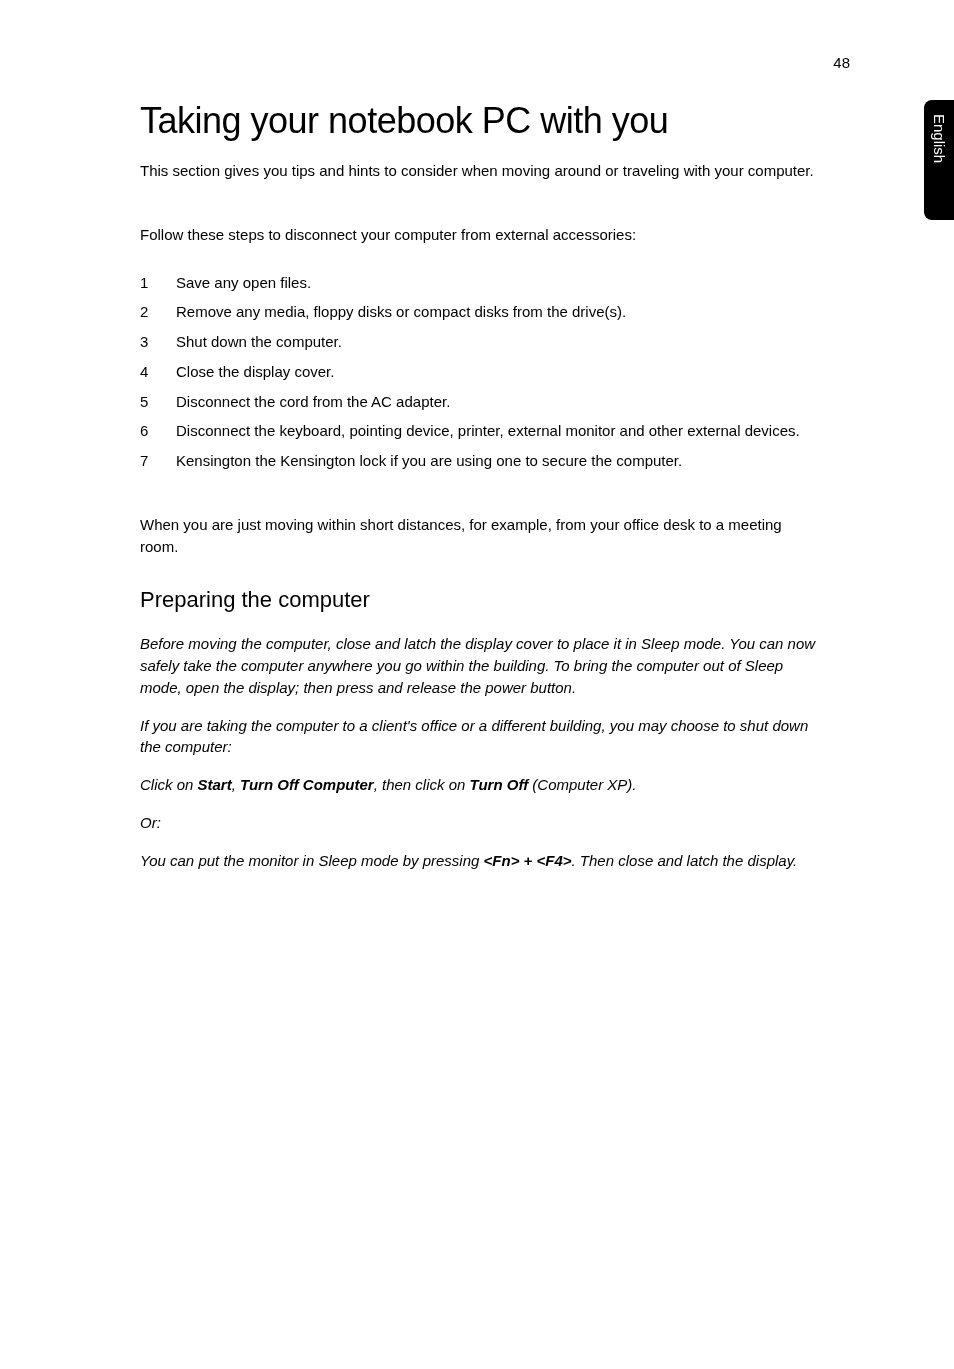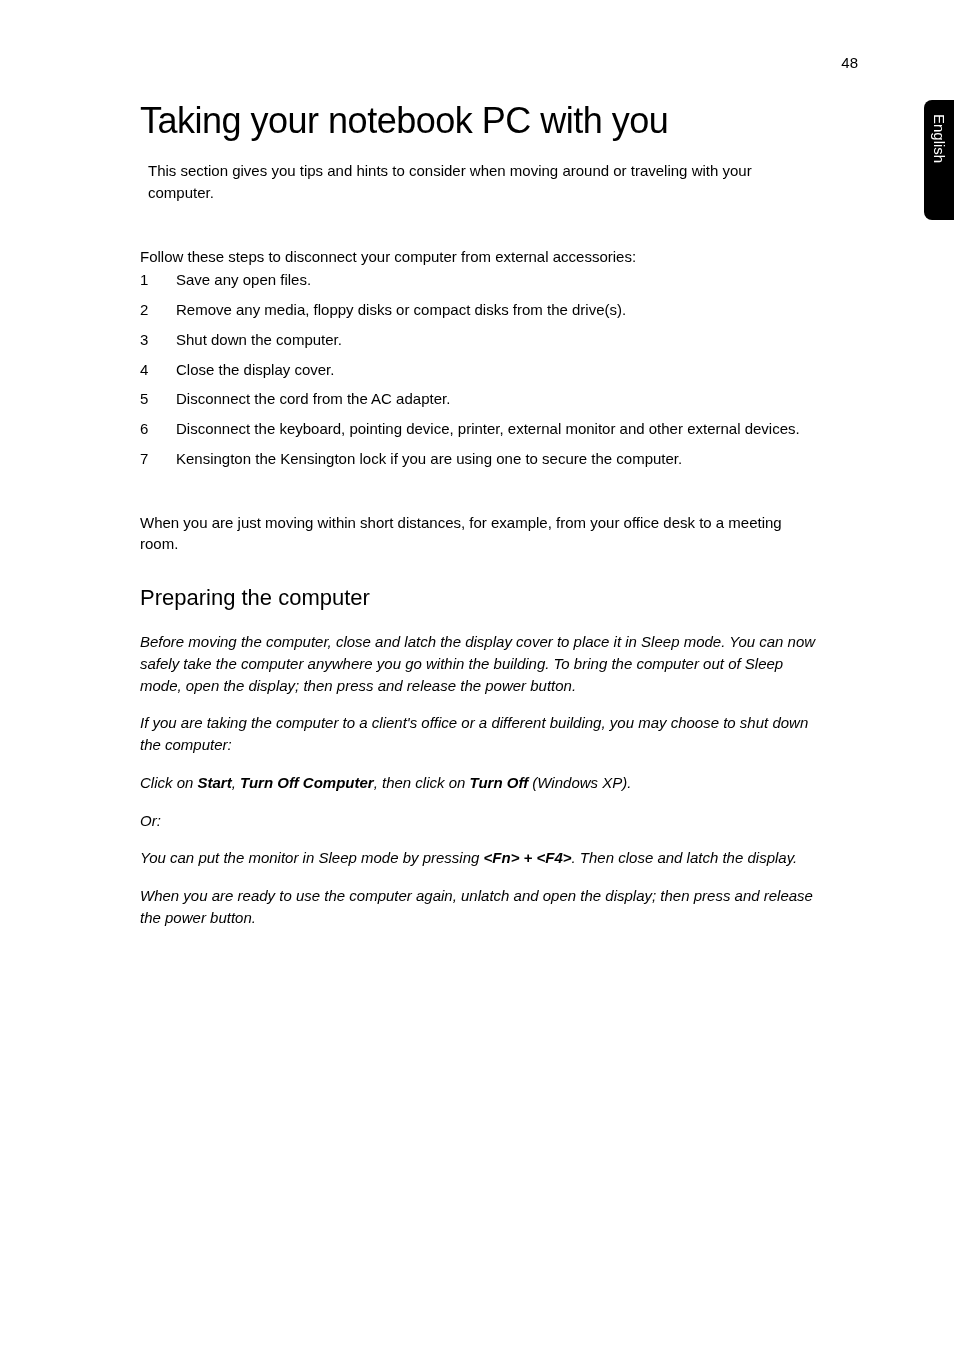--- a/index.html
+++ b/index.html
@@ -11,21 +11,21 @@
       width: 954px;
       height: 1369px;
       background: #ffffff;
       font-family: Verdana, Geneva, sans-serif;
       position: relative;
       color: #000;
     }
     .page-number {
       position: absolute;
       top: 54px;
-      right: 96px;
+      right: 104px;
       font-size: 15px;
     }
     .side-tab {
       position: absolute;
       top: 100px;
       right: 0;
       width: 30px;
       height: 120px;
       background: #000;
       color: #fff;
@@ -49,32 +49,31 @@
     h1 {
       font-size: 36px;
       font-weight: normal;
       margin-bottom: 18px;
       letter-spacing: -0.5px;
     }
     .intro {
       font-size: 15px;
       line-height: 1.45;
       margin-bottom: 42px;
-      margin-left: 8px;
     }
     h2 {
       font-size: 29px;
       font-weight: normal;
       margin-bottom: 20px;
       letter-spacing: -0.3px;
     }
     .section-intro {
       font-size: 15px;
       line-height: 1.45;
-      margin-bottom: 2px;
+      margin-bottom: 26px;
     }
     .steps {
       list-style: none;
       counter-reset: step;
       margin-bottom: 42px;
     }
     .steps li {
       counter-increment: step;
       display: flex;
       font-size: 15px;
@@ -153,24 +152,23 @@
 
   <p class="section-intro" style="margin-bottom:30px;">When you are just moving within short distances, for example, from your office desk to a meeting room.</p>
 
   <h3>Preparing the computer</h3>
 
   <p class="para">Before moving the computer, close and latch the display cover to place it in Sleep mode. You can now safely take the computer anywhere you go within the building. To bring the computer out of Sleep mode, open the display; then press and release the power button.</p>
 
   <p class="para">If you are taking the computer to a client's office or a different building, you may choose to shut down the computer:</p>
 
   <p class="para">
-    <span>Click on </span><span class="bold">Start</span><span>, </span><span class="bold">Turn Off Computer</span><span>, then click on </span><span class="bold">Turn Off</span><span> (Windows XP).</span>
+    <span>Click on </span><span class="bold">Start</span><span>, </span><span class="bold">Turn Off Computer</span><span>, then click on </span><span class="bold">Turn Off</span><span> (Computer XP).</span>
   </p>
 
   <p class="para">Or:</p>
 
   <p class="para">
     <span>You can put the monitor in Sleep mode by pressing </span><span class="bold">&lt;Fn&gt; + &lt;F4&gt;</span><span>. Then close and latch the display.</span>
   </p>
 
-  <p class="para">When you are ready to use the computer again, unlatch and open the display; then press and release the power button.</p>
 
 </div>
 
 </body></html>

